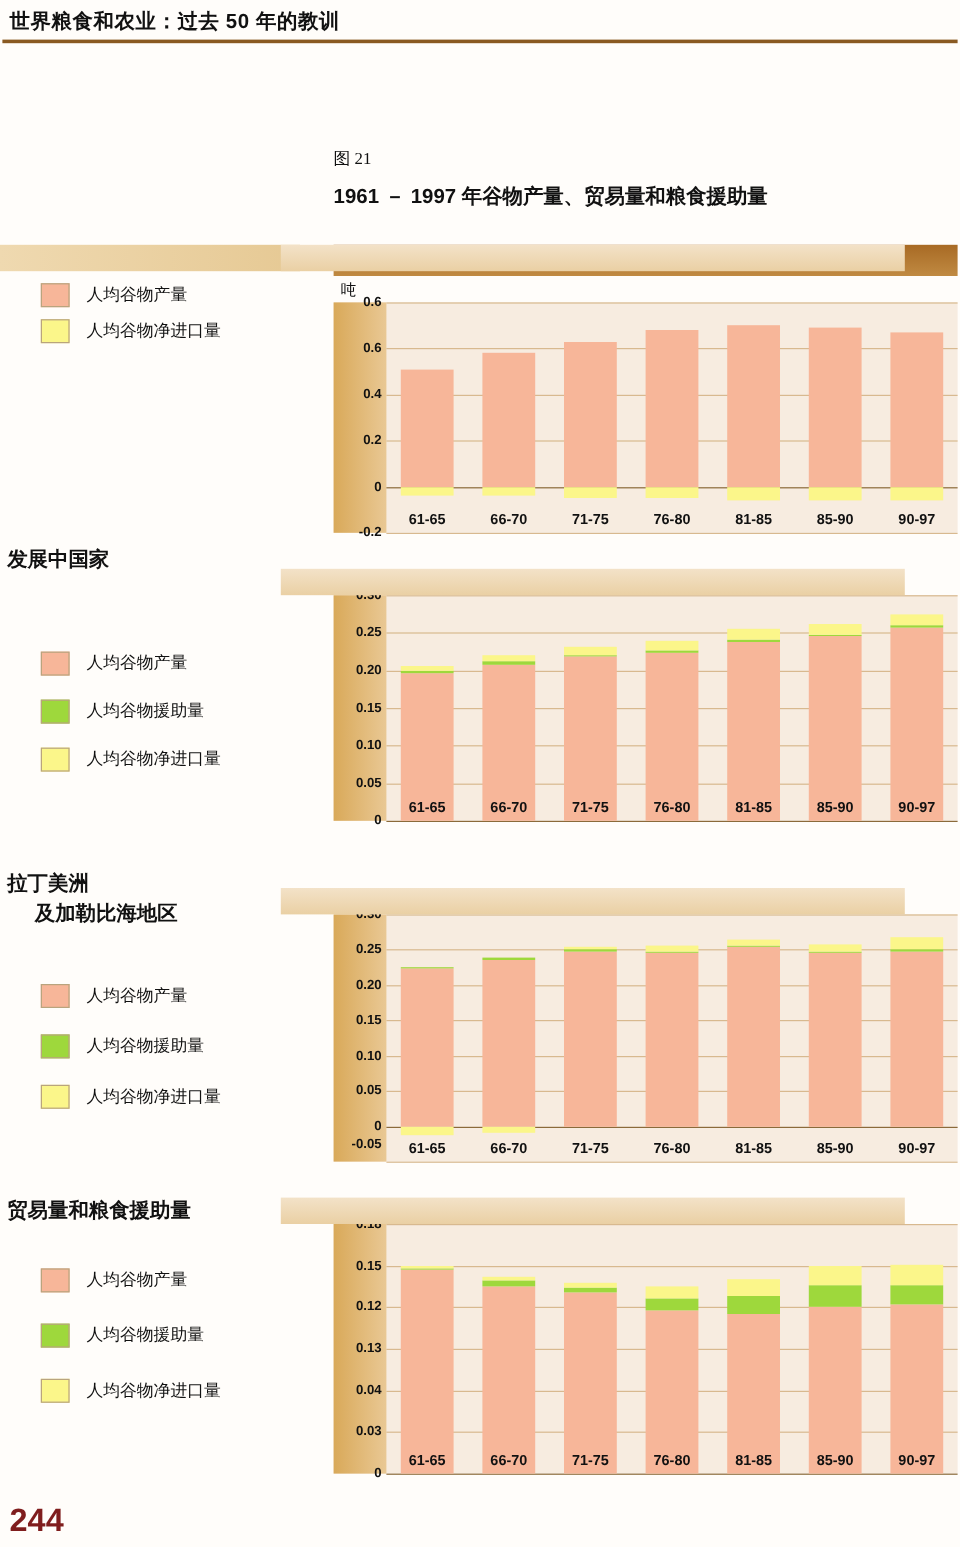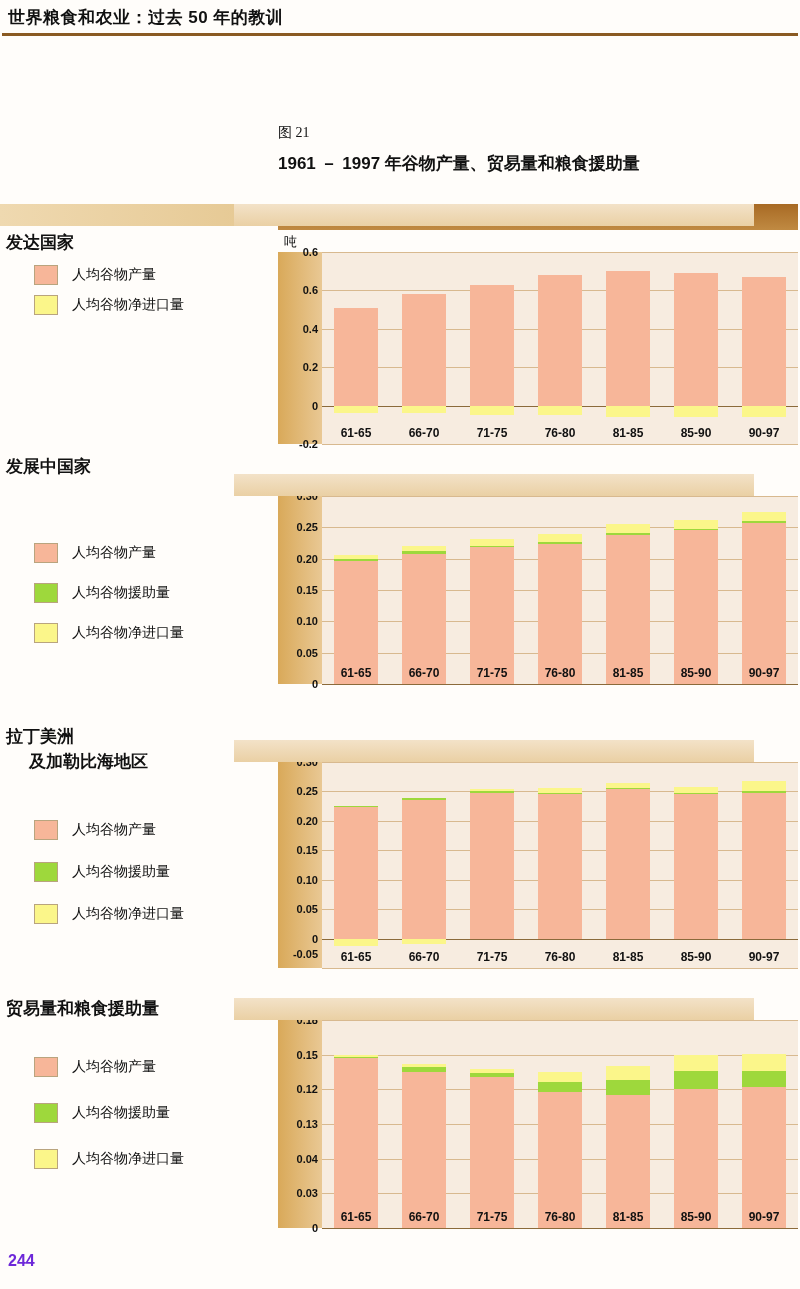--- a/index.html
+++ b/index.html
@@ -96,37 +96,36 @@
   }
   .xlabel{
     width:44px;text-align:center;font-size:12px;font-weight:bold;color:#111;
   }
   .xband{
     position:absolute;left:0;width:520px;height:22px;
     background:linear-gradient(to bottom,#f3e2c8,#ead0a4);
   }
   .pagenum{
     position:absolute;left:8px;top:1252px;
-    font-size:16px;font-weight:bold;color:#6d28d9;
+    font-size:27px;font-weight:bold;color:#7f1d1d;
   }
 </style>
 </head>
 <body>
 
 <div class="page-header">
   <div class="header-title">世界粮食和农业：过去 50 年的教训</div>
   <div class="header-rule"></div>
 </div>
 
 <div class="fig-num">图 21</div>
 <div class="fig-title">1961 － 1997 年谷物产量、贸易量和粮食援助量</div>
 
 <div class="legend-block" style="top:204px;">
   <div class="legend-bar"></div>
-  <div class="group-title">发达国家</div>
   <div class="legend-row">
     <span class="swatch sw-prod"></span>
     <span class="legend-label">人均谷物产量</span>
   </div>
   <div class="legend-row">
     <span class="swatch sw-imp"></span>
     <span class="legend-label">人均谷物净进口量</span>
   </div>
 </div>
 

